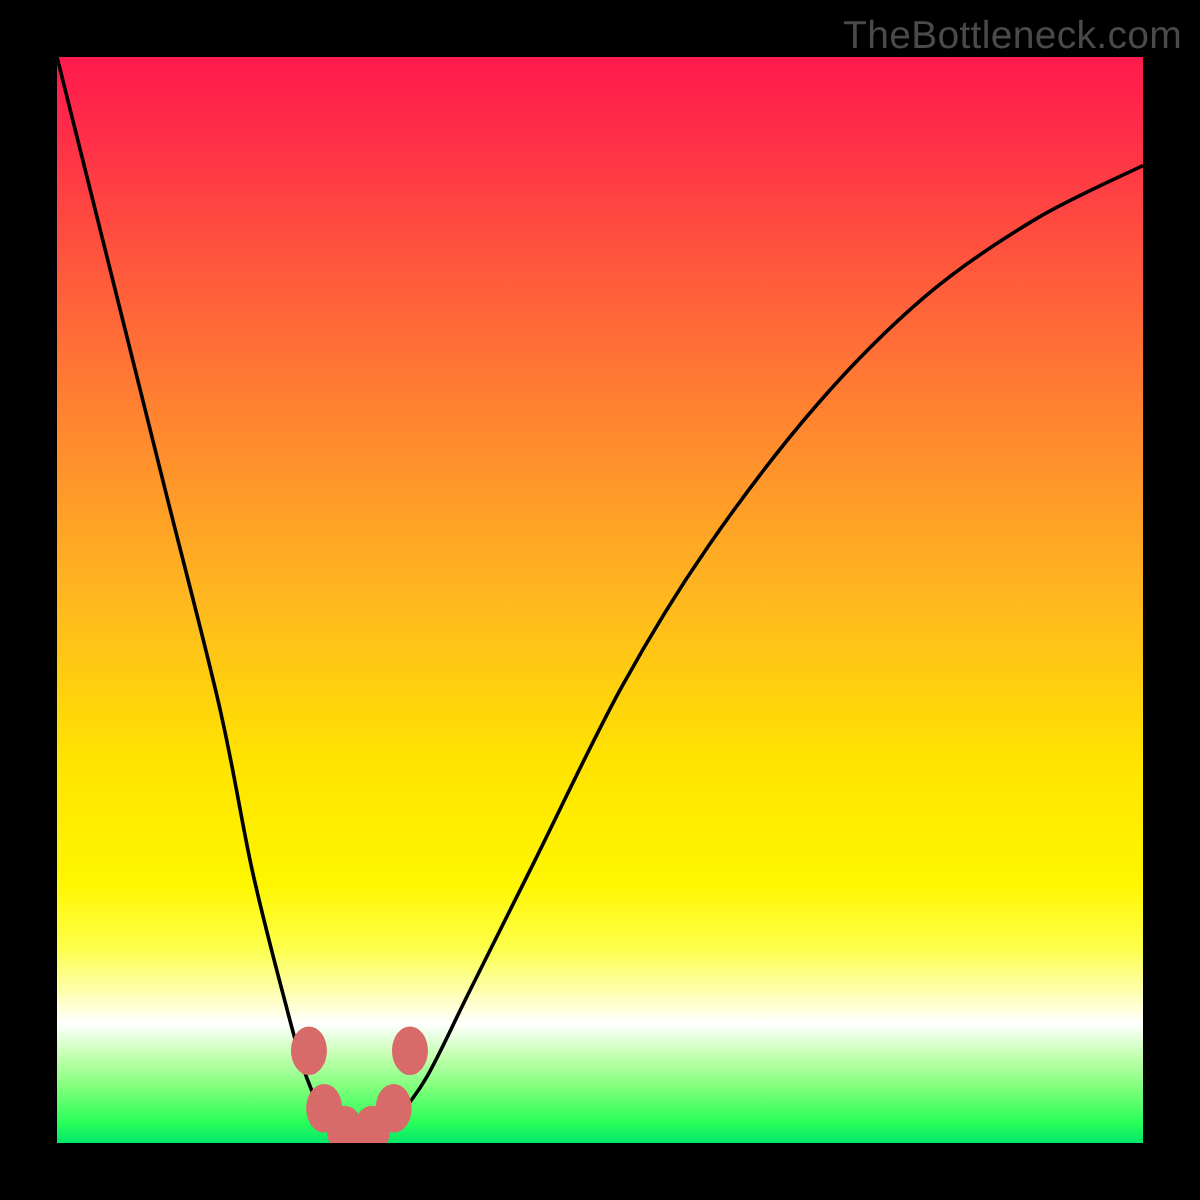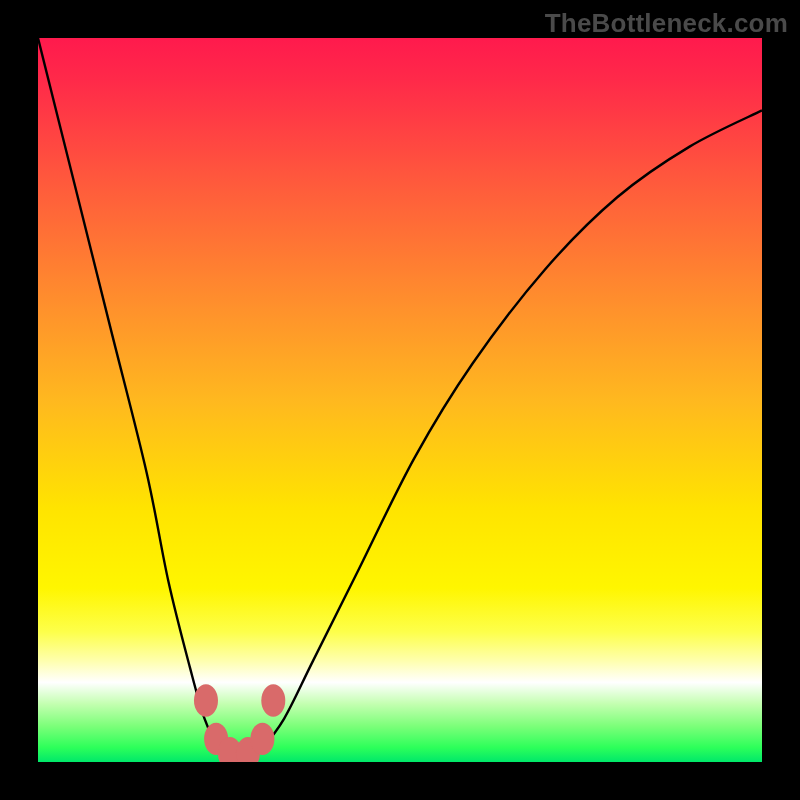--- a/index.html
+++ b/index.html
@@ -57,21 +57,21 @@
     top: 0;
     width: 100%;
     height: 100%;
   }
   .watermark {
     position: absolute;
     top: 8px;
     right: 12px;
     color: #4a4a4a;
     font-size: 26px;
-    font-weight: 700;
+    font-weight: 400;
     letter-spacing: 0.2px;
     user-select: none;
   }
 </style>
 </head>
 <body>
 
 <div class="frame">
 
   <div class="plot-area">

